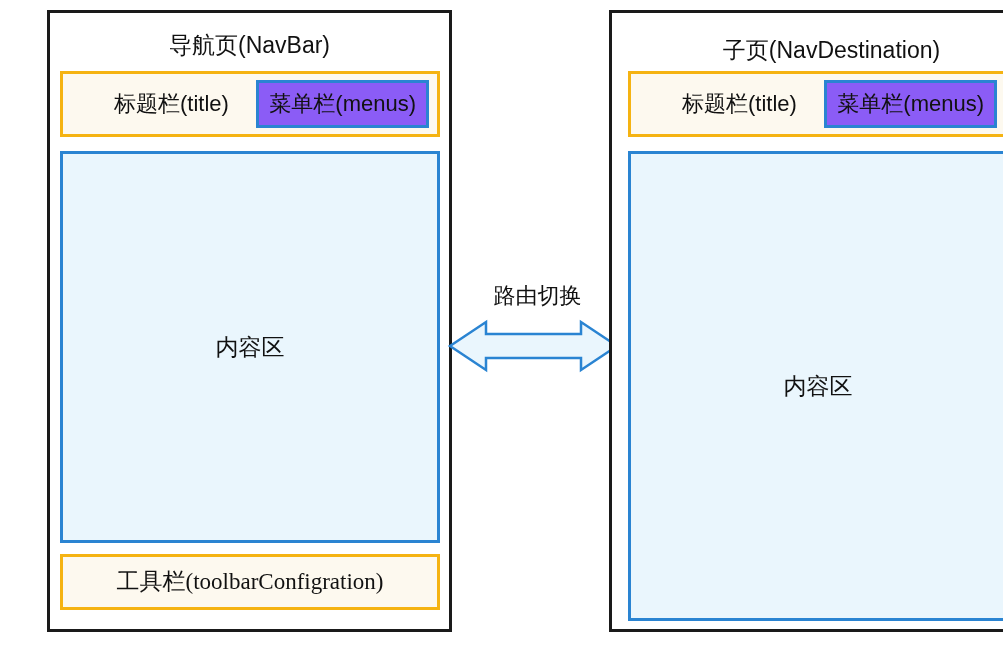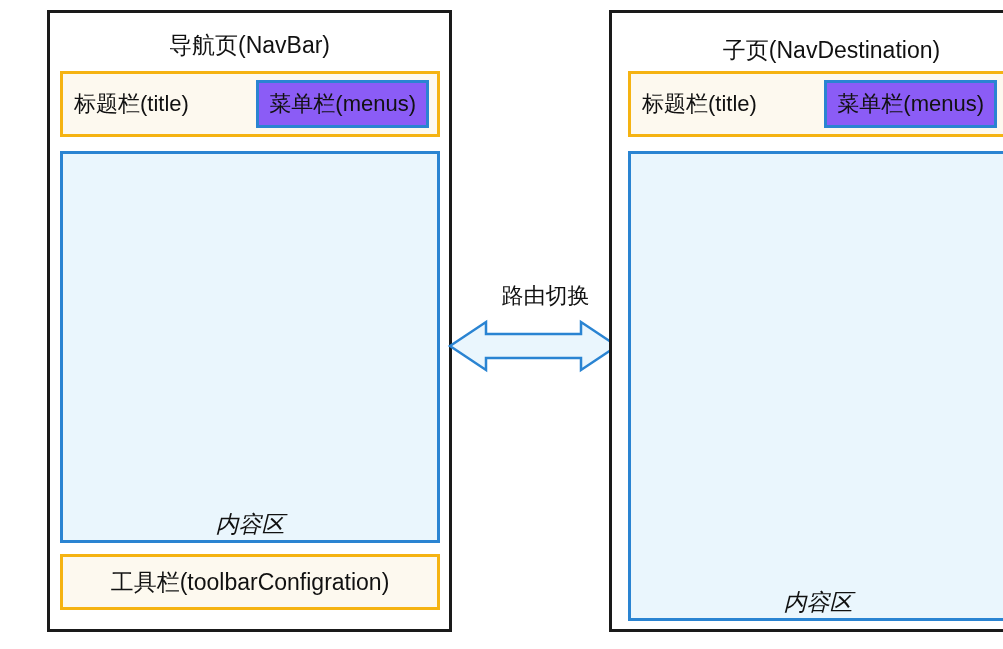--- a/index.html
+++ b/index.html
@@ -50,20 +50,21 @@
 
   
   .titlebar {
     position: absolute;
     border: 3px solid #f5b312;
     background: #fdf9ef;
     box-sizing: border-box;
     display: flex;
     align-items: center;
     justify-content: space-between;
+    padding-left: 40px;
   }
   .panel-left  .titlebar { left: 10px; top: 58px; width: 380px; height: 66px; }
   .panel-right .titlebar { left: 16px; top: 58px; width: 380px; height: 66px; }
 
   .titlebar-label {
     font-size: 22px;
     line-height: 26px;
     color: #111111;
     white-space: nowrap;
     padding-left: 11px;
@@ -89,24 +90,23 @@
   }
 
   
   .contentbox {
     position: absolute;
     border: 3px solid #2a84d2;
     background: #eaf6fd;
     box-sizing: border-box;
     display: flex;
     flex-direction: row;
-    align-items: flex-end;
+    align-items: center;
     justify-content: center;
     text-align: center;
-    font-style: italic;
   }
   .panel-left  .contentbox { left: 10px; top: 138px; width: 380px; height: 392px; }
   .panel-right .contentbox { left: 16px; top: 138px; width: 380px; height: 470px; }
 
   .contentbox-line {
     font-size: 23px;
     line-height: 32px;
     color: #111111;
     white-space: nowrap;
   }
@@ -123,33 +123,34 @@
     box-sizing: border-box;
     display: flex;
     align-items: center;
     justify-content: center;
   }
   .toolbar-label {
     font-size: 23px;
     line-height: 28px;
     color: #111111;
     white-space: nowrap;
+    font-family: Liberation Serif, serif;
   }
 
   
   .connector {
     position: absolute;
     left: 414px;
     top: 282px;
     width: 175px;
     height: 96px;
   }
   .connector-label {
     position: absolute;
-    left: 12px;
+    left: 4px;
     top: 0;
     width: 175px;
     text-align: center;
     font-size: 22px;
     line-height: 28px;
     color: #111111;
     white-space: nowrap;
   }
   .connector-arrow {
     position: absolute;

